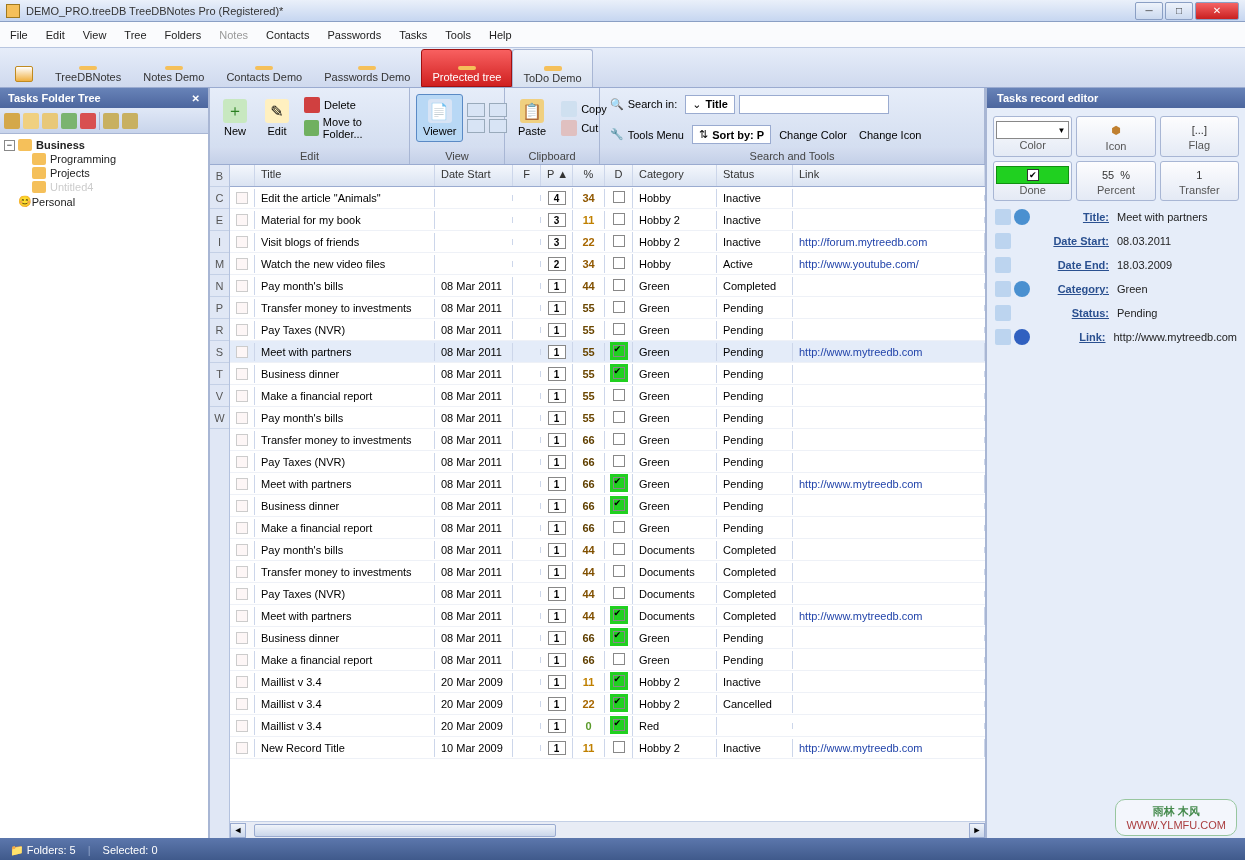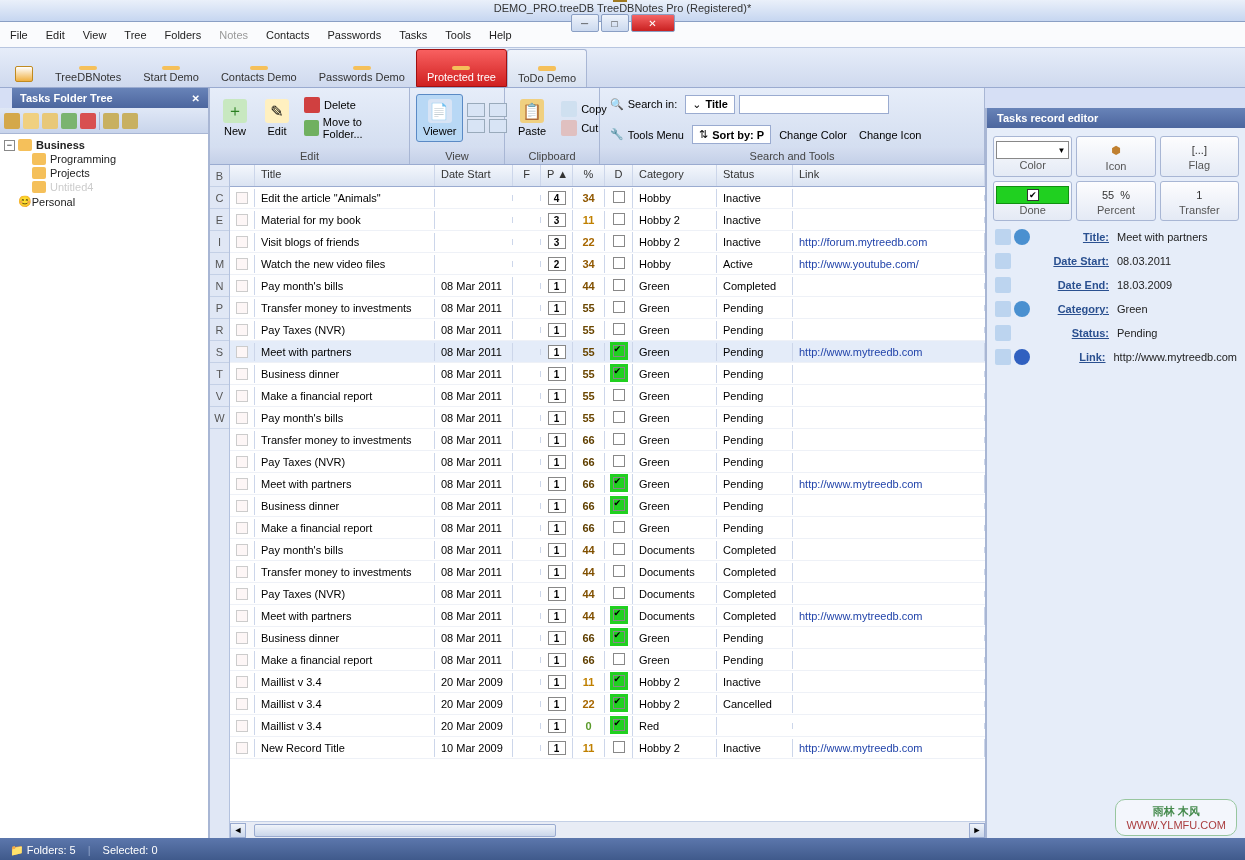--- a/index.html
+++ b/index.html
@@ -1,34 +1,34 @@
 <!DOCTYPE html>
 <html><head>
 <meta charset="utf-8">
 <style>
 * { box-sizing: border-box; margin: 0; padding: 0; font-family: Tahoma, sans-serif; font-size: 11px; }
 body { background: #d6dff5; overflow: hidden; width: 1245px; height: 860px; }
-.title-bar { height: 22px; background: linear-gradient(#eaf0fa,#c6d6f0); display:flex; align-items:center; padding:0 6px; border-bottom:1px solid #8a9fc4;flex-direction:column; }
+.title-bar { height: 22px; background: linear-gradient(#eaf0fa,#c6d6f0); display:flex; align-items:center; padding:0 6px; border-bottom:1px solid #8a9fc4; }
 .title-bar .icon { width:14px; height:14px; background:#f5c05a; border:1px solid #a07a20; margin-right:6px; }
 .title-bar .title { color:#333; flex:1; }
 .win-controls { display:flex; gap:2px; }
 .win-btn { width:28px; height:18px; background:linear-gradient(#eef3fb,#cbd9ef); border:1px solid #8a9fc4; display:flex;align-items:center;justify-content:center;font-size:10px;color:#333;border-radius:2px; }
 .win-btn.close { background:linear-gradient(#f56464,#c92020); color:#fff; width:44px; }
 .menu-bar { height:26px; background:#fafbfd; display:flex; align-items:center; padding:0 10px; gap:18px; border-bottom:1px solid #b8c6e0; }
 .menu-bar span { color:#222; }
 .menu-bar span.disabled { color:#999; }
 .toolbar-tabs { height:40px; background:linear-gradient(#e6edf9,#cfd9ee); display:flex; align-items:flex-end; border-bottom:1px solid #9aabd0; padding-left:4px; }
 .tab { height:38px; padding:16px 10px 3px 10px; display:flex;flex-direction:column;align-items:center;justify-content:center; border:1px solid transparent; font-size:11px; color:#333; }
 .tab .ticon { width:18px; height:16px; background:#f5c05a; border-radius:2px; margin-bottom:1px; }
 .tab.home .ticon { background:linear-gradient(#fff,#f0b040); border:1px solid #c08a20; }
 .tab.protected { background:linear-gradient(#f86060,#d02020); color:#fff; border:1px solid #a01010; border-radius:3px 3px 0 0; }
 .tab.todo { border:1px solid #a8b6d4; background:linear-gradient(#f0f4fb,#d8e1f0); border-radius:3px 3px 0 0; border-bottom:none; }
 .main { display:flex; height:calc(100% - 22px - 26px - 40px - 22px); }
 .left-panel { width:210px; background:#d6dff5; border-right:2px solid #a8b6d4; display:flex; flex-direction:column; }
-.left-header { background:linear-gradient(#6883b8,#4c669e); color:#fff; font-weight:bold; padding:4px 8px; display:flex; justify-content:space-between; align-items:center;margin-left:12px; }
+.left-header { background:linear-gradient(#6883b8,#4c669e); color:#fff; font-weight:bold; padding:4px 8px; display:flex; justify-content:space-between; align-items:center; }
 .left-header .close-x { color:#fff; font-size:10px; cursor:pointer; }
 .left-toolbar { height:26px; background:linear-gradient(#e0e8f6,#c8d4eb); display:flex; align-items:center; padding:0 4px; gap:3px; border-bottom:1px solid #a8b6d4; }
 .left-toolbar .lico { width:16px; height:16px; background:#d4a84a; border-radius:2px; }
 .tree { padding:4px; background:#fff; flex:1; color:#222; }
 .tree-item { display:flex; align-items:center; padding:1px 0; cursor:default; }
 .tree-item.bold { font-weight:bold; }
 .tree-item .expand { width:11px; height:11px; border:1px solid #888; color:#555;font-size:9px;line-height:8px;text-align:center;margin-right:3px; }
 .tree-item .ficon { width:14px; height:12px; background:#f5c05a; border-radius:2px; margin-right:4px; }
 .tree-item.nested { padding-left:28px; }
 .tree-item.nested2 { padding-left:28px; color:#ccc; background:transparent; }
@@ -75,21 +75,21 @@
 .pct-44 { color:#805000; }
 .pct-55 { color:#6a4600; }
 .pct-66 { color:#604000;margin-top:8px; }
 .d-chk { width:12px;height:12px;border:1px solid #888;display:inline-block;background:#fff; }
 .d-chk.checked { background:#20d020; position:relative; box-shadow:0 0 0 3px #20d020; }
 .d-chk.checked::after { content:"✔"; color:#000; font-size:9px; position:absolute; left:0; top:-2px; }
 .grid-footer { height:20px; background:linear-gradient(#e0e8f6,#cfdaee); padding:3px 8px; color:#333; border-top:1px solid #a8b6d4; }
 .hscroll { height:17px; background:#e8ecf5; display:flex; align-items:center; border-top:1px solid #c4d0e6; }
 .hscroll .thumb { width:40%; height:13px; background:linear-gradient(#f0f4fa,#cad6ea); border:1px solid #9aabd0; border-radius:2px; margin-left:8px; }
 .hscroll .arrow { width:16px; height:15px; background:linear-gradient(#f0f4fa,#cad6ea); border:1px solid #9aabd0; display:flex;align-items:center;justify-content:center;font-size:9px; }
-.right-panel { width:260px; border-left:2px solid #a8b6d4; background:#e6edf9; display:flex; flex-direction:column;margin-top:20px; }
+.right-panel { width:260px; border-left:2px solid #a8b6d4; background:#e6edf9; display:flex; flex-direction:column; }
 .right-header { background:linear-gradient(#6883b8,#4c669e); color:#fff; font-weight:bold; padding:4px 10px; }
 .record-top { display:flex; gap:4px; padding:8px 6px 4px; }
 .rec-btn { flex:1; display:flex;flex-direction:column;align-items:center; background:linear-gradient(#fdfdfe,#e4eaf5); border:1px solid #a8b6d4; border-radius:3px; padding:4px 2px; }
 .rec-btn.done-active .indicator { background:#20d020; border:1px solid #109010; width:100%; height:18px; display:flex;align-items:center;justify-content:center; }
 .rec-btn .val { font-size:11px; color:#333; padding:3px 0; }
 .rec-btn .lbl { font-size:11px; color:#555; }
 .record-field { display:flex; align-items:center; padding:4px 8px; gap:8px; }
 .record-field .actions { display:flex; gap:3px; width:36px; }
 .record-field .aicon { width:16px;height:16px; border-radius:2px; }
 .record-field .flbl { width:70px; text-align:right; color:#2a5090; font-weight:bold;text-decoration:underline; }
@@ -130,21 +130,21 @@
     <div class="tab home">
       <div class="ticon"></div>
       <span></span>
     </div>
     <div class="tab ">
       <div class="ticon"></div>
       <span>TreeDBNotes</span>
     </div>
     <div class="tab ">
       <div class="ticon"></div>
-      <span>Start Demo</span>
+      <span>Notes Demo</span>
     </div>
     <div class="tab ">
       <div class="ticon"></div>
       <span>Contacts Demo</span>
     </div>
     <div class="tab ">
       <div class="ticon"></div>
       <span>Passwords Demo</span>
     </div>
     <div class="tab protected">

